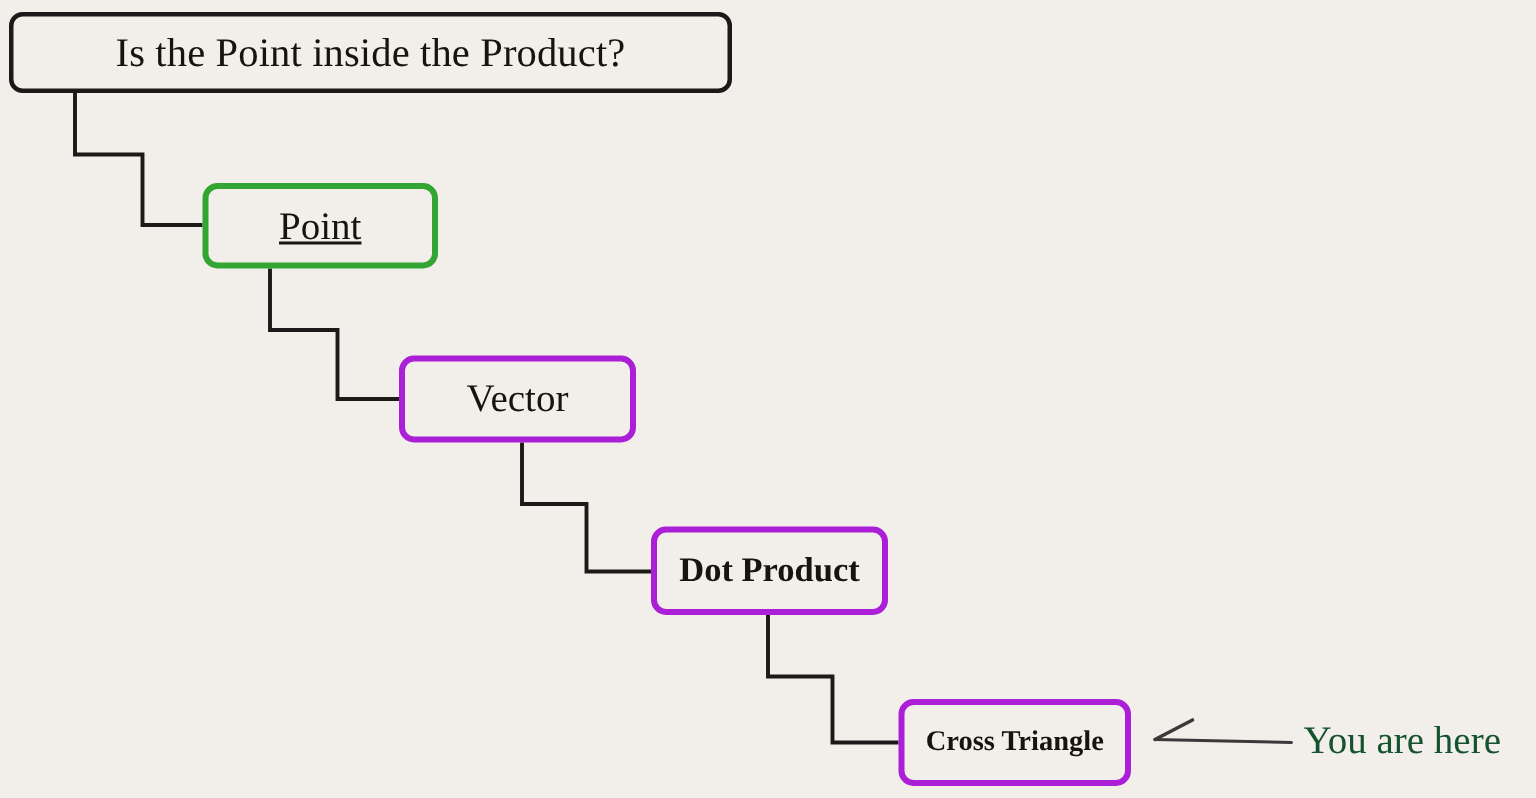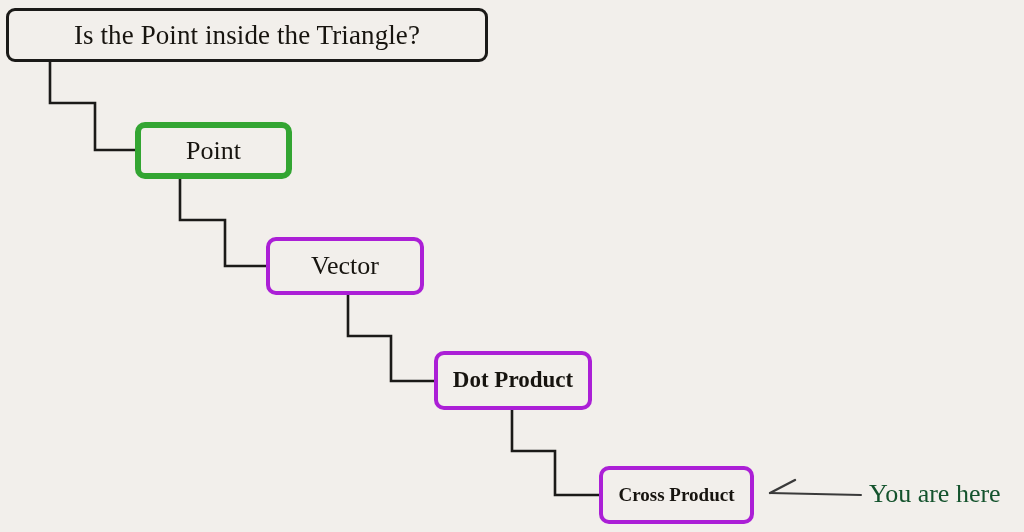--- a/index.html
+++ b/index.html
@@ -41,23 +41,24 @@
     white-space: nowrap;
     z-index: 2;
   }
   .node.root {
     border: 3px solid #1b1a18;
     border-radius: 9px;
     font-size: 27px;
     letter-spacing: 0.1px;
   }
   .node.green {
-    border: 6px solid #c2410c;
+    border: 4px solid #c2410c;
     border-radius: 10px;
     font-size: 26px;
+    text-decoration: underline;
   }
   .node.purple {
     border: 4px solid #ab1fd6;
     border-radius: 10px;
     font-size: 26px;
   }
   .node.bold {
     font-weight: bold;
     font-size: 23px;
   }
@@ -86,25 +87,25 @@
         <polyline points="180,179 180,220 225,220 225,266 266,266"></polyline>
         <polyline points="348,295 348,336 391,336 391,381 434,381"></polyline>
         <polyline points="512,410 512,451 555,451 555,495 599,495"></polyline>
       </g>
     <g id="annotation-arrow-group" fill="none" stroke="#3a3a3a" stroke-width="2" stroke-linecap="round">
         <line x1="861" y1="495" x2="770" y2="493"></line>
         <line x1="770" y1="493" x2="795" y2="480" stroke-width="2.4"></line>
       </g>
   </svg>
 
-  <div class="node root" style="left: 6px; top: 8px; width: 482px; height: 54px; border-color: rgb(27, 26, 24);">Is the Point inside the Triangle?</div>
+  <div class="node root" style="left: 6px; top: 8px; width: 482px; height: 54px; border-color: rgb(27, 26, 24);">Is the Point inside the Product?</div>
 
   <div class="node green" style="left: 135px; top: 122px; width: 157px; height: 57px; border-color: rgb(51, 165, 50);">Point</div>
 
   <div class="node purple" style="left: 266px; top: 237px; width: 158px; height: 58px; border-color: rgb(171, 31, 214);">Vector</div>
 
   <div class="node purple bold" style="left: 434px; top: 351px; width: 158px; height: 59px; border-color: rgb(171, 31, 214);">Dot Product</div>
 
-  <div class="node purple small-bold" style="left: 599px; top: 466px; width: 155px; height: 58px; border-color: rgb(171, 31, 214);">Cross Product</div>
+  <div class="node purple small-bold" style="left: 599px; top: 466px; width: 155px; height: 58px; border-color: rgb(171, 31, 214);">Cross Triangle</div>
 
   <div class="you-are-here" style="left: 869px; top: 479px; color: #14532d;">You are here</div>
 
 </div>
 
 </body></html>

